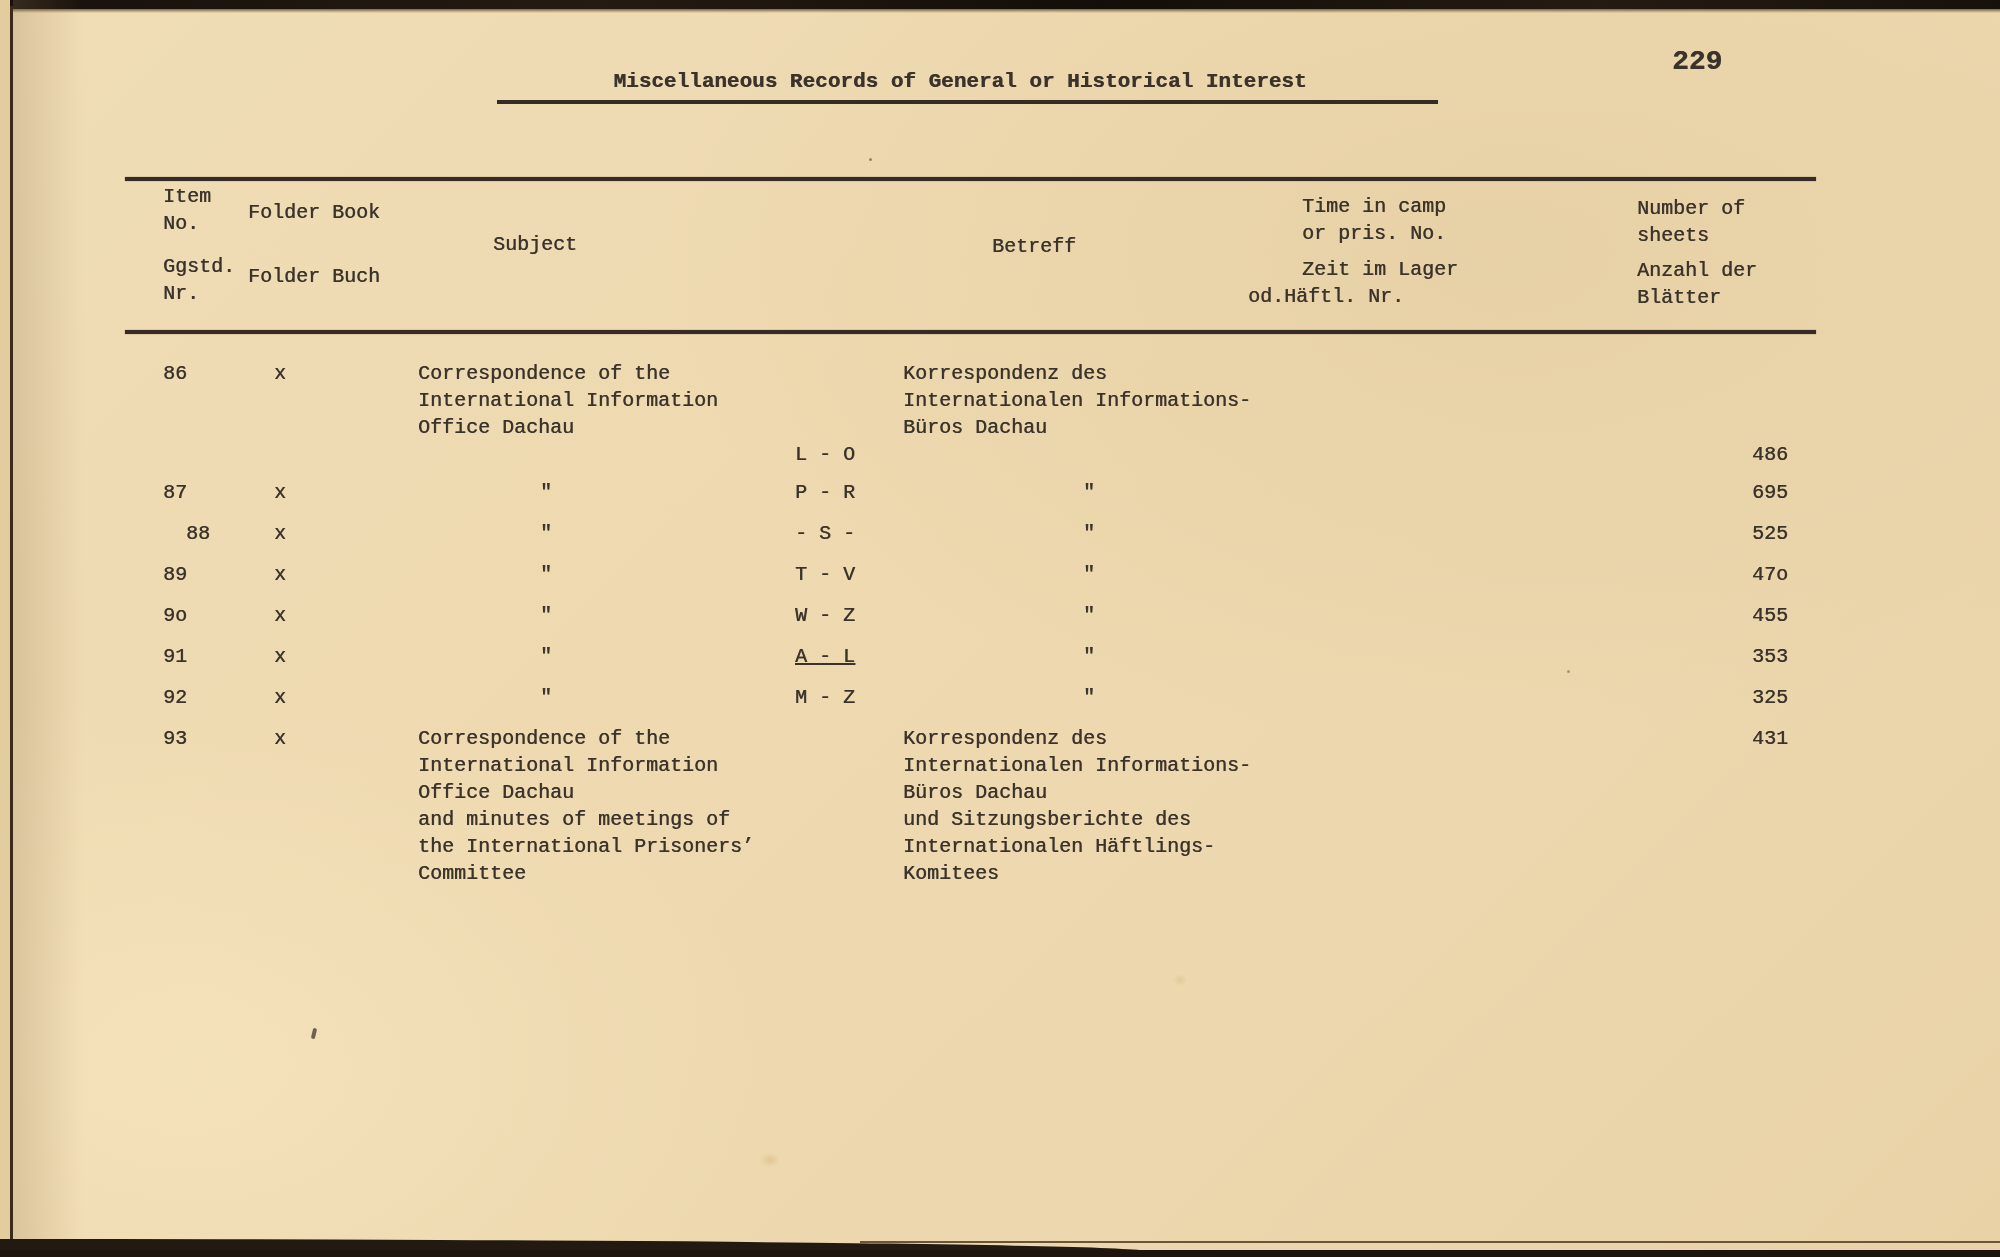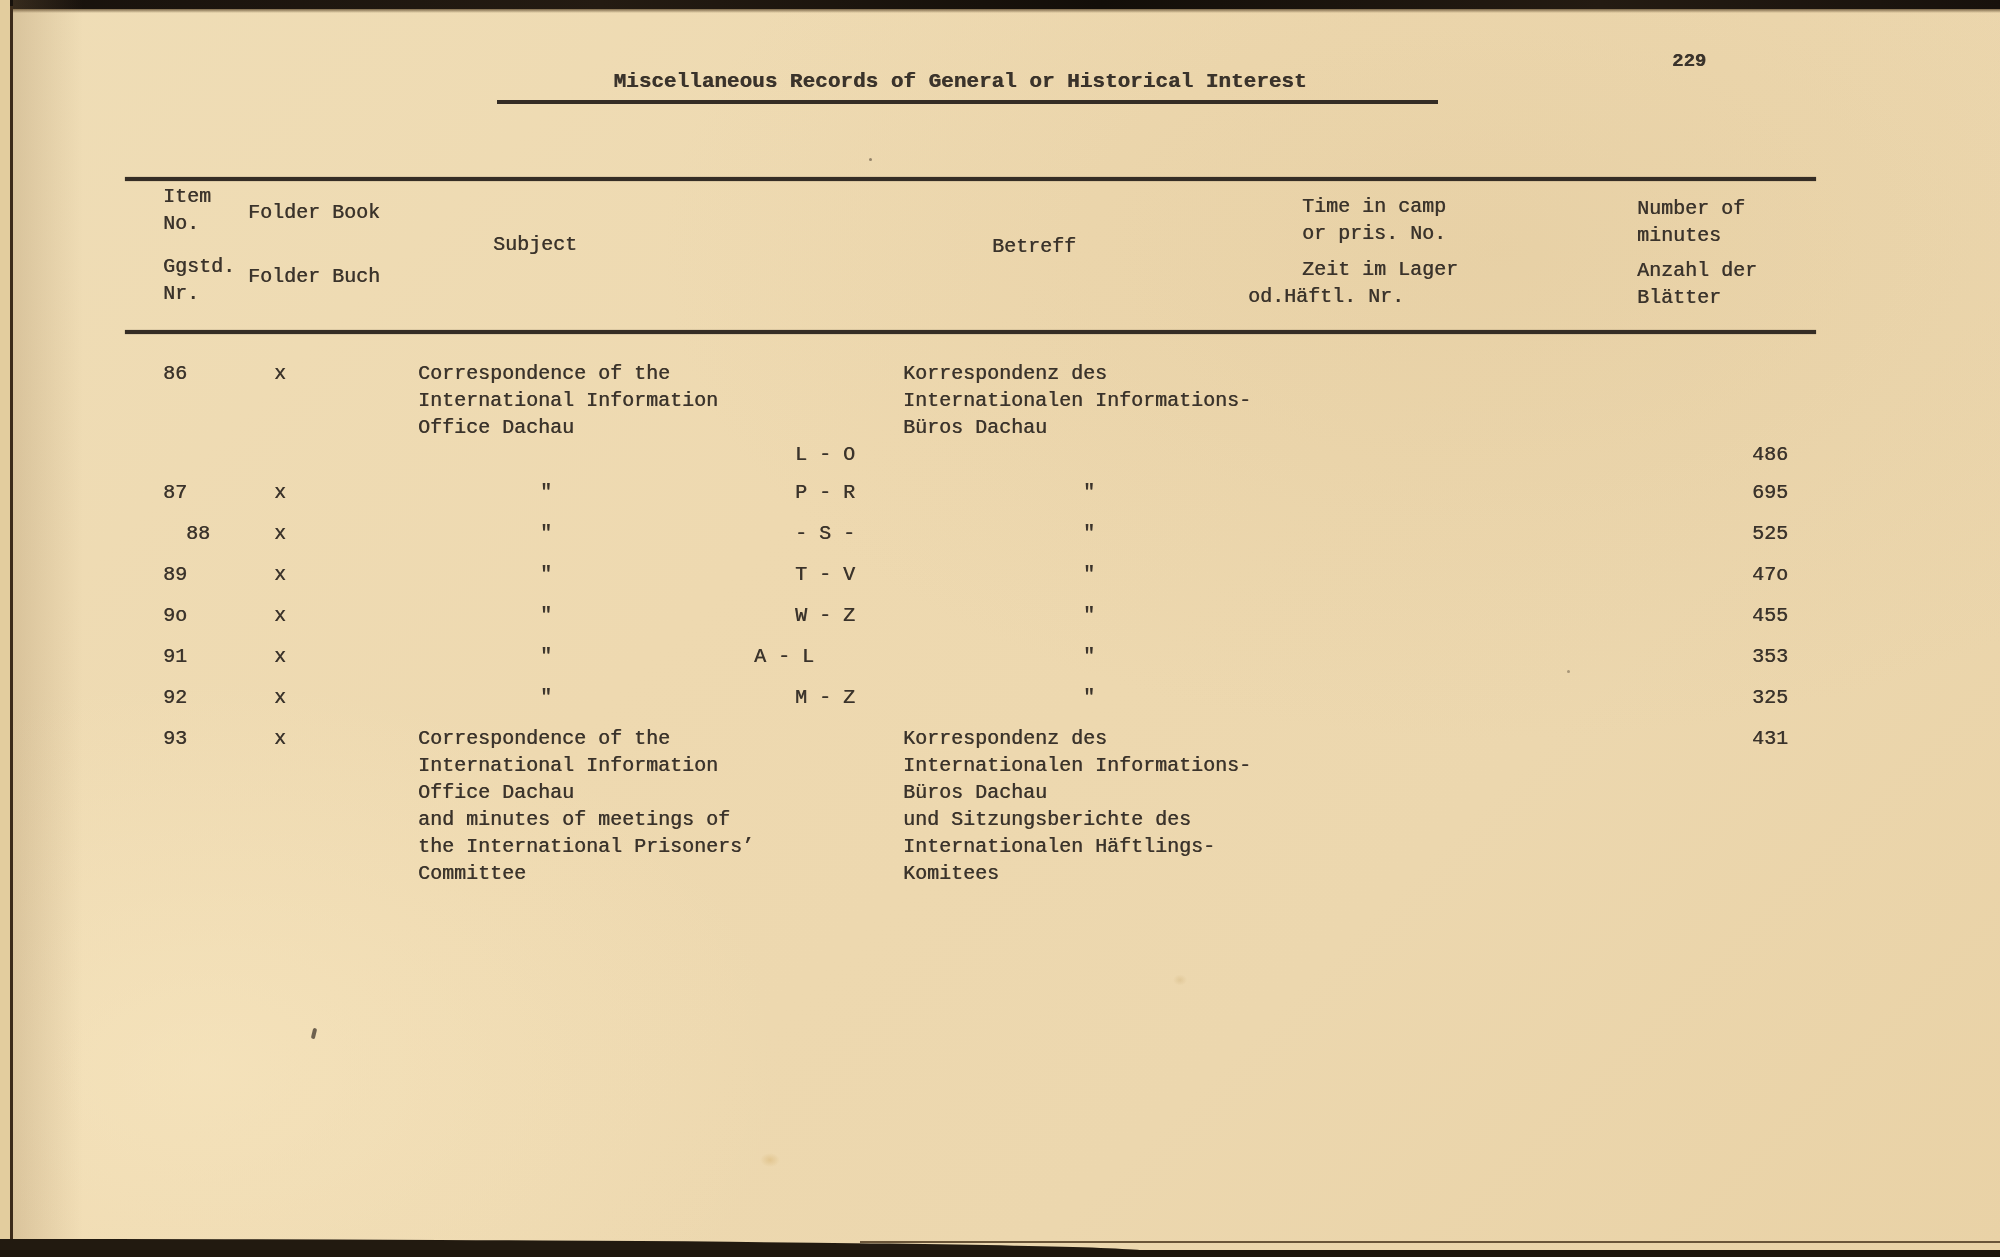--- a/index.html
+++ b/index.html
@@ -53,37 +53,37 @@
   <div class="edge-left-margin"></div>
   <div class="edge-left-line"></div>
   <div class="edge-left-shade"></div>
   <div class="edge-bottom-curve"></div>
   <div class="edge-bottom-strip"></div>
   <div class="edge-bottom-line"></div>
   <div class="speck1"></div>
   <div class="speck2"></div>
   <div class="speck3"></div>
 
-  <div class="abs t bold ink" style="left:1672px;top:48px;font-size:19px;">229</div>
+  <div class="abs t bold ink" style="left:1672px;top:48px;font-size:28px;">229</div>
 
   <div class="abs t bold ink" style="left:480px;top:68px;width:960px;text-align:center;font-size:21px;">Miscellaneous Records of General or Historical Interest</div>
   <div class="title-underline" style="left:497px;top:100px;width:941px;"></div>
 
   <div class="rule" style="left:125px;top:177px;width:1691px;"></div>
   <div class="rule" style="left:125px;top:330px;width:1691px;"></div>
 
   <div class="abs t ink" style="left:163px;top:183px;">Item</div>
   <div class="abs t ink" style="left:163px;top:210px;">No.</div>
   <div class="abs t ink" style="left:248px;top:199px;">Folder Book</div>
   <div class="abs t ink" style="left:493px;top:231px;">Subject</div>
   <div class="abs t ink" style="left:957px;top:233px;margin-left:35px;">Betreff</div>
   <div class="abs t ink" style="left:1302px;top:193px;">Time in camp</div>
   <div class="abs t ink" style="left:1302px;top:220px;">or pris. No.</div>
   <div class="abs t ink" style="left:1637px;top:195px;">Number of</div>
-  <div class="abs t ink" style="left:1637px;top:222px;">minutes</div>
+  <div class="abs t ink" style="left:1637px;top:222px;">sheets</div>
 
   <div class="abs t ink" style="left:163px;top:253px;">Ggstd.</div>
   <div class="abs t ink" style="left:163px;top:280px;">Nr.</div>
   <div class="abs t ink" style="left:248px;top:263px;">Folder Buch</div>
   <div class="abs t ink" style="left:1302px;top:256px;">Zeit im Lager</div>
   <div class="abs t ink" style="left:1248px;top:283px;">od.Häftl. Nr.</div>
   <div class="abs t ink" style="left:1637px;top:257px;">Anzahl der</div>
   <div class="abs t ink" style="left:1637px;top:284px;">Blätter</div>
 
   <div id="table-body">
@@ -128,21 +128,21 @@
         <div class="abs t ink" style="left: 274px; top: 602px;">x</div>
         <div class="abs t ink" style="left: 540px; top: 602px;">"</div>
         <div class="abs t ink" style="left: 795px; top: 602px;">W - Z</div>
         <div class="abs t ink" style="left: 1083px; top: 602px;">"</div>
         <div class="abs t ink num-cell" style="left: 1700px; top: 602px;">455</div>
       </div>
       <div>
         <div class="abs t ink" style="left: 163px; top: 643px;">91</div>
         <div class="abs t ink" style="left: 274px; top: 643px;">x</div>
         <div class="abs t ink" style="left: 540px; top: 643px;">"</div>
-        <div class="abs t ink" style="left: 754px; top: 643px;">A - L</div>
+        <div class="abs t ink" style="left: 795px; top: 643px; text-decoration: underline;">A - L</div>
         <div class="abs t ink" style="left: 1083px; top: 643px;">"</div>
         <div class="abs t ink num-cell" style="left: 1700px; top: 643px;">353</div>
       </div>
       <div>
         <div class="abs t ink" style="left: 163px; top: 684px;">92</div>
         <div class="abs t ink" style="left: 274px; top: 684px;">x</div>
         <div class="abs t ink" style="left: 540px; top: 684px;">"</div>
         <div class="abs t ink" style="left: 795px; top: 684px;">M - Z</div>
         <div class="abs t ink" style="left: 1083px; top: 684px;">"</div>
         <div class="abs t ink num-cell" style="left: 1700px; top: 684px;">325</div>

